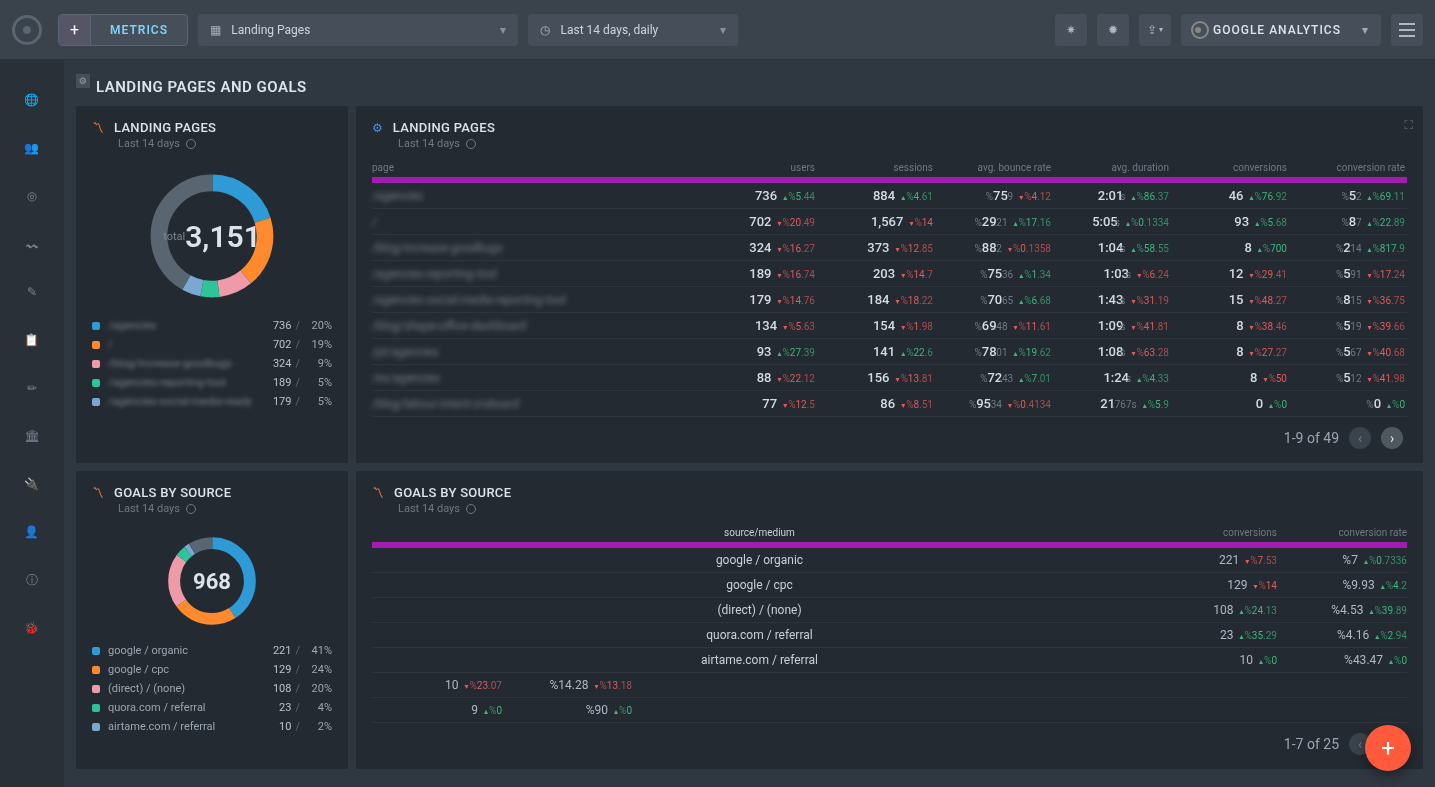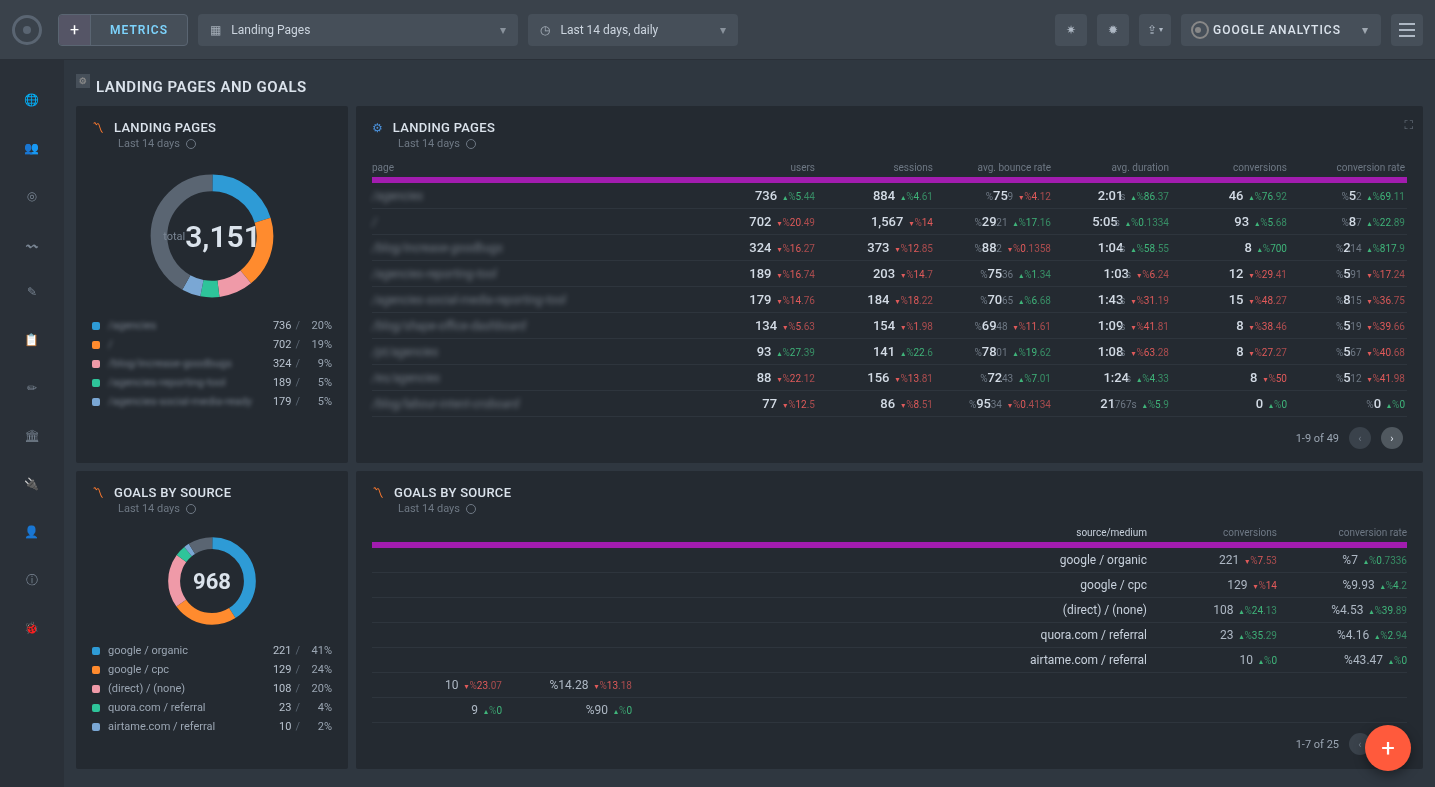--- a/index.html
+++ b/index.html
@@ -74,26 +74,26 @@
 .col-v{width:118px;text-align:right;display:flex;justify-content:flex-end;align-items:baseline;gap:6px;padding-right:2px}
 .col-v .num{color:#d3dbe5;font-weight:500;font-size:13px}
 .col-v .unit{color:#6e7884;font-size:10px;font-weight:400;margin-left:-3px}
 .delta{font-size:10px;display:flex;align-items:baseline}
 .delta.up{color:#3fb57a}
 .delta.dn{color:#e05a5a}
 .delta .arr{font-size:8px;margin-right:1px}
 .delta .pfx{opacity:.7;margin-right:0px}
 .delta .frac{opacity:.7}
 
-.pager{display:flex;justify-content:flex-end;align-items:center;gap:10px;padding:10px 4px 0;font-size:11px;color:#9aa5b2}
+.pager{display:flex;justify-content:flex-end;align-items:center;gap:10px;padding:10px 4px 0;font-size:14px;color:#9aa5b2}
 .pgbtn{width:22px;height:22px;border-radius:50%;background:#3a424b;display:flex;align-items:center;justify-content:center;color:#6e7884;cursor:pointer}
 .pgbtn.active{background:#50585f;color:#dbe3ec}
 
 
-.gcol-src{flex:1;text-align:right;color:#c7d0db}
+.gcol-src{flex:1;text-align:center;color:#c7d0db}
 .gcol-v{width:130px;text-align:right;display:flex;justify-content:flex-end;align-items:baseline;gap:6px}
 
 .fab{position:fixed;right:24px;bottom:16px;width:46px;height:46px;border-radius:50%;background:#ff5a3c;color:#fff;font-size:24px;display:flex;align-items:center;justify-content:center;box-shadow:0 4px 12px rgba(0,0,0,.4);cursor:pointer}
 </style>
 </head>
 <body>
 
 <div class="topbar">
   <div class="logo"></div>
   <div class="add-btn">

